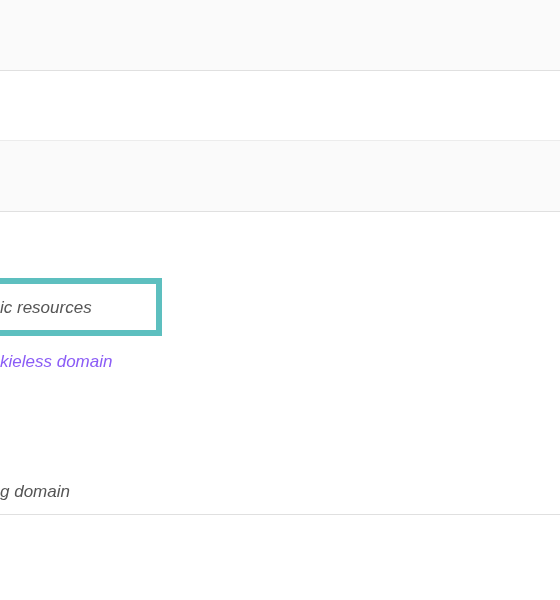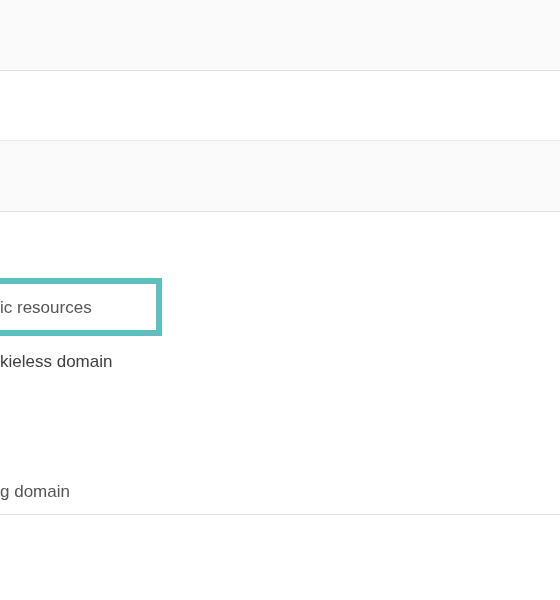--- a/index.html
+++ b/index.html
@@ -1,18 +1,19 @@
 <!DOCTYPE html>
 <html><head>
   <meta charset="utf-8">
   <style>
     * {
       margin: 0;
       padding: 0;
       box-sizing: border-box;
+      font-style: italic;
     }
     body {
       width: 560px;
       height: 600px;
       background: #ffffff;
       font-family: -apple-system, BlinkMacSystemFont, "Segoe UI", Arial, sans-serif;
       font-size: 17px;
       color: #4a4a4a;
       position: relative;
       overflow: hidden;
@@ -48,21 +49,21 @@
       left: 0;
       top: 298px;
       font-size: 17px;
       color: #555;
     }
     .item-text-2 {
       position: absolute;
       left: 0;
       top: 352px;
       font-size: 17px;
-      color: #404040;
+      color: #8b5cf6;
     }
     .item-text-3 {
       position: absolute;
       left: 0;
       top: 482px;
       font-size: 17px;
       color: #555;
     }
     .divider-line {
       position: absolute;

